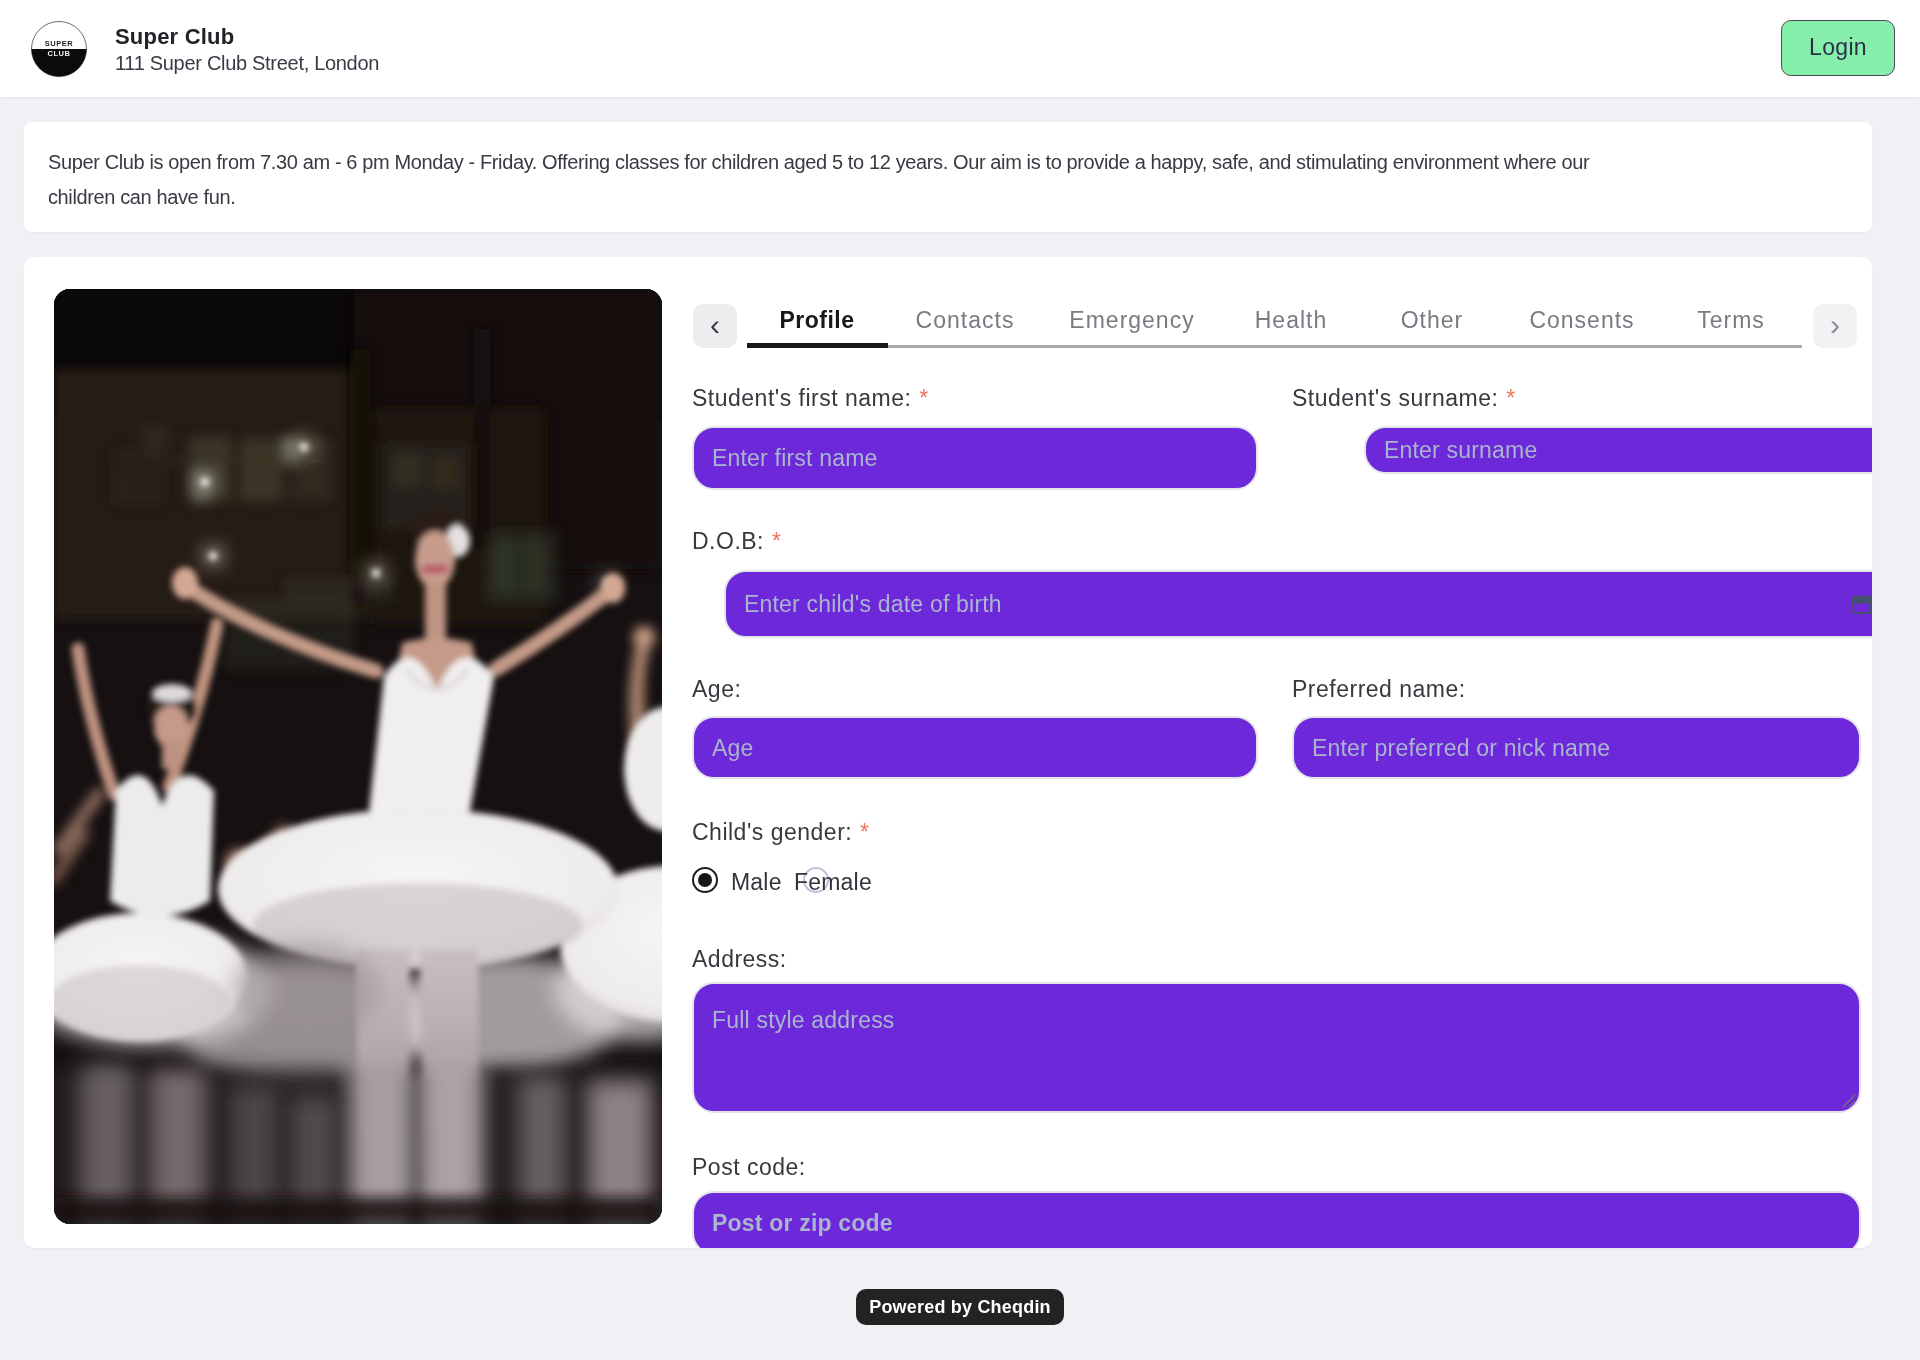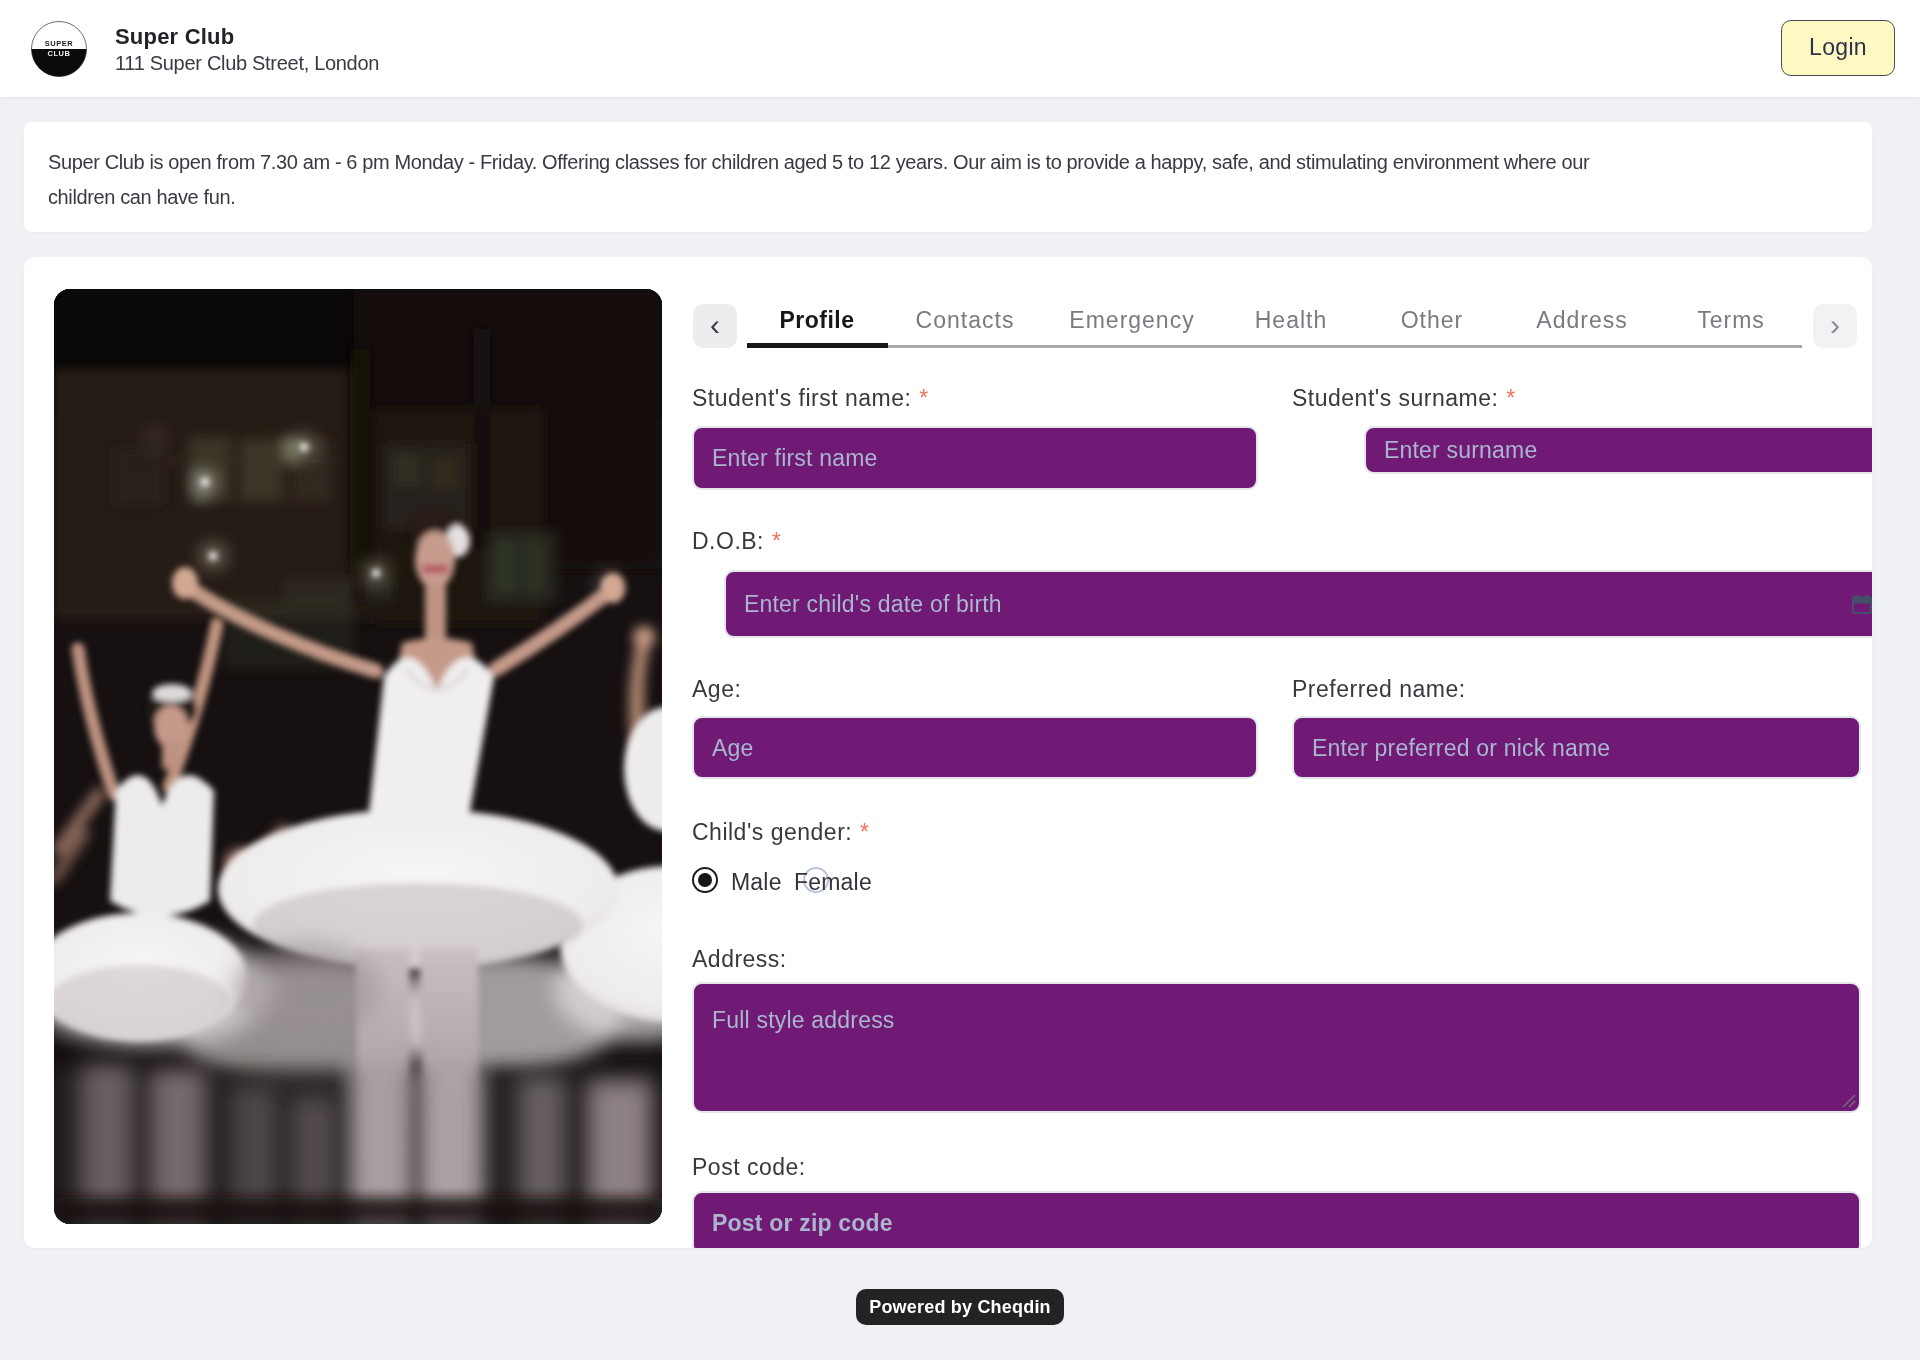--- a/index.html
+++ b/index.html
@@ -2,35 +2,35 @@
 <html><head>
 <meta charset="utf-8">
 <style>
 * { margin:0; padding:0; box-sizing:border-box; }
 html,body { width:1920px; height:1360px; }
 body { background:#f0f1f5; font-family:"Liberation Sans",sans-serif; position:relative; }
 .header { position:absolute; left:0; top:0; width:1920px; height:97px; background:#fff; box-shadow:0 1px 4px rgba(0,0,0,0.05); }
 .logo { position:absolute; left:31px; top:21px; width:56px; height:56px; }
 .h-title { position:absolute; left:115px; top:24px; font-size:22px; font-weight:bold; color:#232229; letter-spacing:0.2px; }
 .h-addr { position:absolute; left:115px; top:52px; font-size:20px; color:#3b3a44; letter-spacing:-0.3px; }
-.login { position:absolute; left:1781px; top:20px; width:114px; height:56px; border:1.5px solid #4b4b54; border-radius:10px; background:#fef9c3; font-size:23px; font-weight:500; color:#2c3148; text-align:center; line-height:52px; letter-spacing:0.3px; }
+.login { position:absolute; left:1781px; top:20px; width:114px; height:56px; border:1.5px solid #4b4b54; border-radius:10px; background:#86efac; font-size:23px; font-weight:500; color:#2c3148; text-align:center; line-height:52px; letter-spacing:0.3px; }
 .banner { position:absolute; left:24px; top:122px; width:1848px; height:110px; background:#fff; border-radius:8px; box-shadow:0 1px 3px rgba(0,0,0,0.04); }
 .banner p { position:absolute; left:24px; top:23px; font-size:20px; line-height:35px; color:#3a3944; letter-spacing:-0.38px; white-space:nowrap; }
 .card { position:absolute; left:24px; top:257px; width:1848px; height:991px; background:#fff; border-radius:10px; box-shadow:0 1px 3px rgba(0,0,0,0.04); overflow:hidden; }
 .photo { position:absolute; left:30px; top:32px; width:608px; height:935px; border-radius:16px; overflow:hidden; background:#151011; }
 .chev { position:absolute; width:44px; height:44px; border-radius:10px; background:#ededef; text-align:center; line-height:41px; font-size:30px; color:#3a3a42; }
 .chev.l { left:669px; top:47px; }
 .chev.r { left:1789px; top:47px; background:#f2f2f4; color:#8a8a92; }
 .tabline { position:absolute; left:723px; top:88px; width:1055px; height:3px; background:#a9a9ad; }
 .tabline-active { position:absolute; left:723px; top:86px; width:141px; height:5px; background:#17171c; }
 .tab { position:absolute; top:50px; transform:translateX(-50%); font-size:23px; color:#7b7a82; letter-spacing:1px; white-space:nowrap; }
 .tab.active { color:#17171c; font-weight:600; letter-spacing:0.5px; }
 .lbl { position:absolute; font-size:23px; color:#39383f; letter-spacing:0.5px; white-space:nowrap; }
 .lbl b { color:#f0745e; font-weight:normal; margin-left:1px; }
-.inp { position:absolute; border:2px solid #e3e5ec; border-radius:10px; background:#701a75; }
+.inp { position:absolute; border:2px solid #e3e5ec; border-radius:22px; background:#6d28d9; }
 .ph { position:absolute; left:18px; top:50%; transform:translateY(-50%); font-size:23px; color:#a9b6ce; letter-spacing:0.2px; }
 .radio { position:absolute; width:26px; height:26px; border-radius:50%; }
 .radio.m { border:2px solid #1c1c22; }
 .radio.m::after { content:""; position:absolute; left:4px; top:4px; width:14px; height:14px; border-radius:50%; background:#15151a; }
 .radio.f { border:2px solid #b9c4d8; }
 .rlabel { position:absolute; font-size:23px; color:#35343d; letter-spacing:0.2px; }
 .resize { position:absolute; right:3px; bottom:3px; width:14px; height:14px; }
 .footer-pill { position:absolute; left:856px; top:1289px; width:208px; height:36px; background:#232323; border-radius:10px; color:#fff; font-size:18px; font-weight:600; text-align:center; line-height:36px; letter-spacing:0.2px; }
 </style>
 </head>
@@ -188,21 +188,21 @@
 
   <div class="chev l">‹</div>
   <div class="chev r">›</div>
   <div class="tabline"></div>
   <div class="tabline-active"></div>
   <div class="tab active" style="left:793px;">Profile</div>
   <div class="tab" style="left:941px;">Contacts</div>
   <div class="tab" style="left:1108px;">Emergency</div>
   <div class="tab" style="left:1267px;">Health</div>
   <div class="tab" style="left:1408px;">Other</div>
-  <div class="tab" style="left:1558px;">Address</div>
+  <div class="tab" style="left:1558px;">Consents</div>
   <div class="tab" style="left:1707px;">Terms</div>
 
   <div class="lbl" style="left:668px; top:128px;">Student's first name: <b>*</b></div>
   <div class="lbl" style="left:1268px; top:128px;">Student's surname: <b>*</b></div>
   <div class="inp" style="left:668px; top:169px; width:566px; height:64px;">
       <span class="ph">Enter first name</span>
     </div>
   <div class="inp" style="left:1340px; top:169px; width:569px; height:48px;">
       <span class="ph">Enter surname</span>
     </div>

